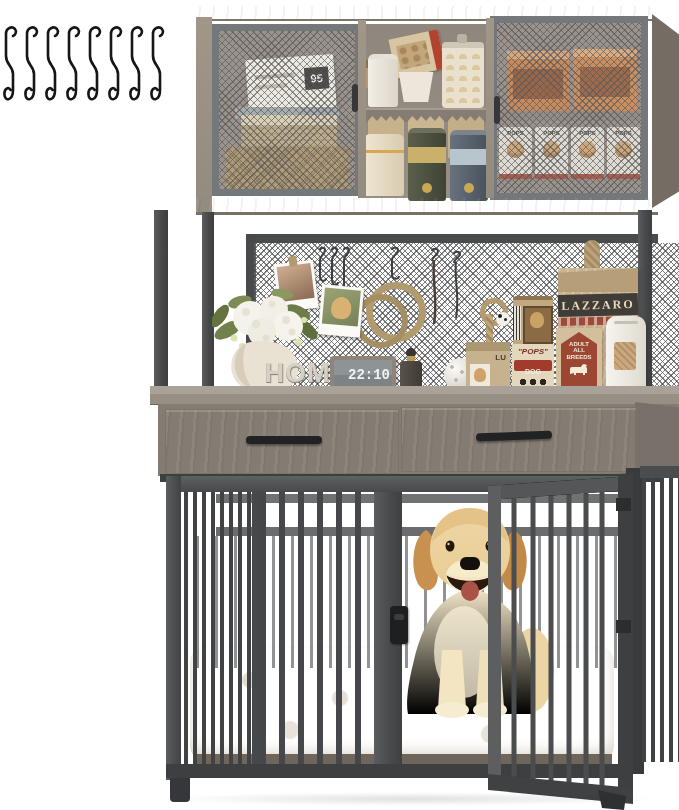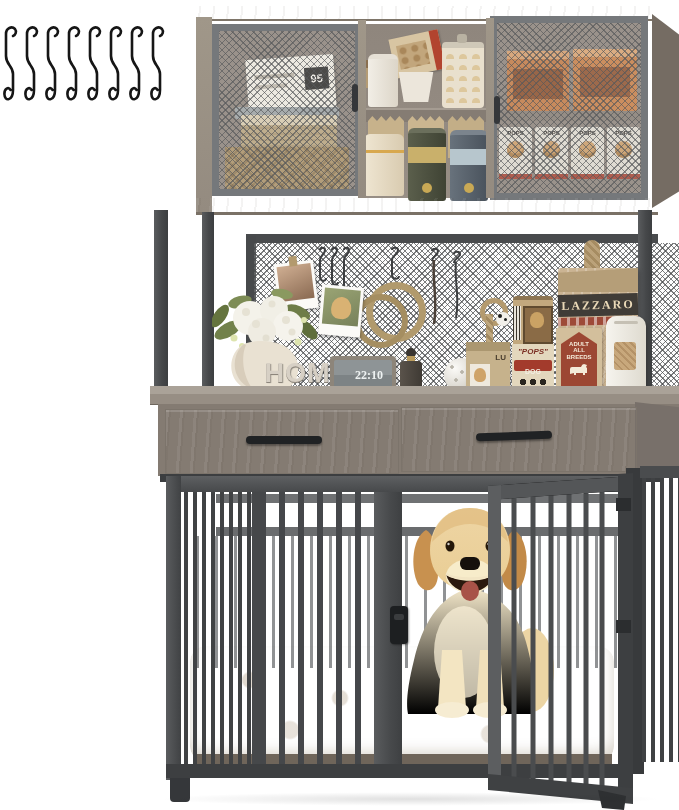--- a/index.html
+++ b/index.html
@@ -204,21 +204,21 @@
       <path d="M32 70 C24 76 20 90 25 101 C28 108 34 113 42 116 C32 106 28 84 34 71 Z" fill="#d8cdbb"></path>
     </svg>
 
     <div class="abs" style="left:262px;top:362px;width:90px;height:32px;">
       <span style="position:absolute;left:0;top:-4px;width:90px;text-align:center;font-size:27px;font-weight:900;letter-spacing:1px;color:#d7d0c5;text-shadow:0 1px 0 #8d867c,1px 1px 1px rgba(0,0,0,.35);">HOME</span>
       <div class="abs" style="left:-2px;top:24px;width:94px;height:8px;background:#57504a;"></div>
     </div>
 
     <div class="abs" style="left:330px;top:356px;width:66px;height:38px;background:#8d857a;border-radius:4px;box-shadow:1px 2px 3px rgba(0,0,0,.3);">
       <div class="abs" style="left:4px;top:4px;right:4px;bottom:4px;background:linear-gradient(180deg,#8e9496 49%,#7d8385 51%);border-radius:2px;text-align:center;">
-        <span style="font-family:Liberation Serif, serif;font-size:12px;font-weight:bold;color:#eef2f2;line-height:30px;margin-left:12px;">22:10</span>
+        <span style="font-family:Liberation Mono, monospace;font-size:14px;font-weight:bold;color:#eef2f2;line-height:30px;margin-left:12px;">22:10</span>
       </div>
     </div>
 
     <div class="abs" style="left:400px;top:348px;width:22px;height:46px;">
       <div class="abs" style="left:6px;top:0;width:10px;height:10px;background:#3a3632;border-radius:50%;"></div>
       <div class="abs" style="left:7px;top:8px;width:8px;height:6px;background:#b89a5c;"></div>
       <div class="abs" style="left:0;top:13px;width:22px;height:33px;background:linear-gradient(90deg,#5a534b,#3f3a34);border-radius:4px;"></div>
     </div>
 
     <div class="abs" style="left:444px;top:358px;width:34px;height:34px;border-radius:50%;background:radial-gradient(circle at 32% 30%,#fbfaf7,#d5d1c8 72%,#b9b5aa);background-blend-mode:normal;">

